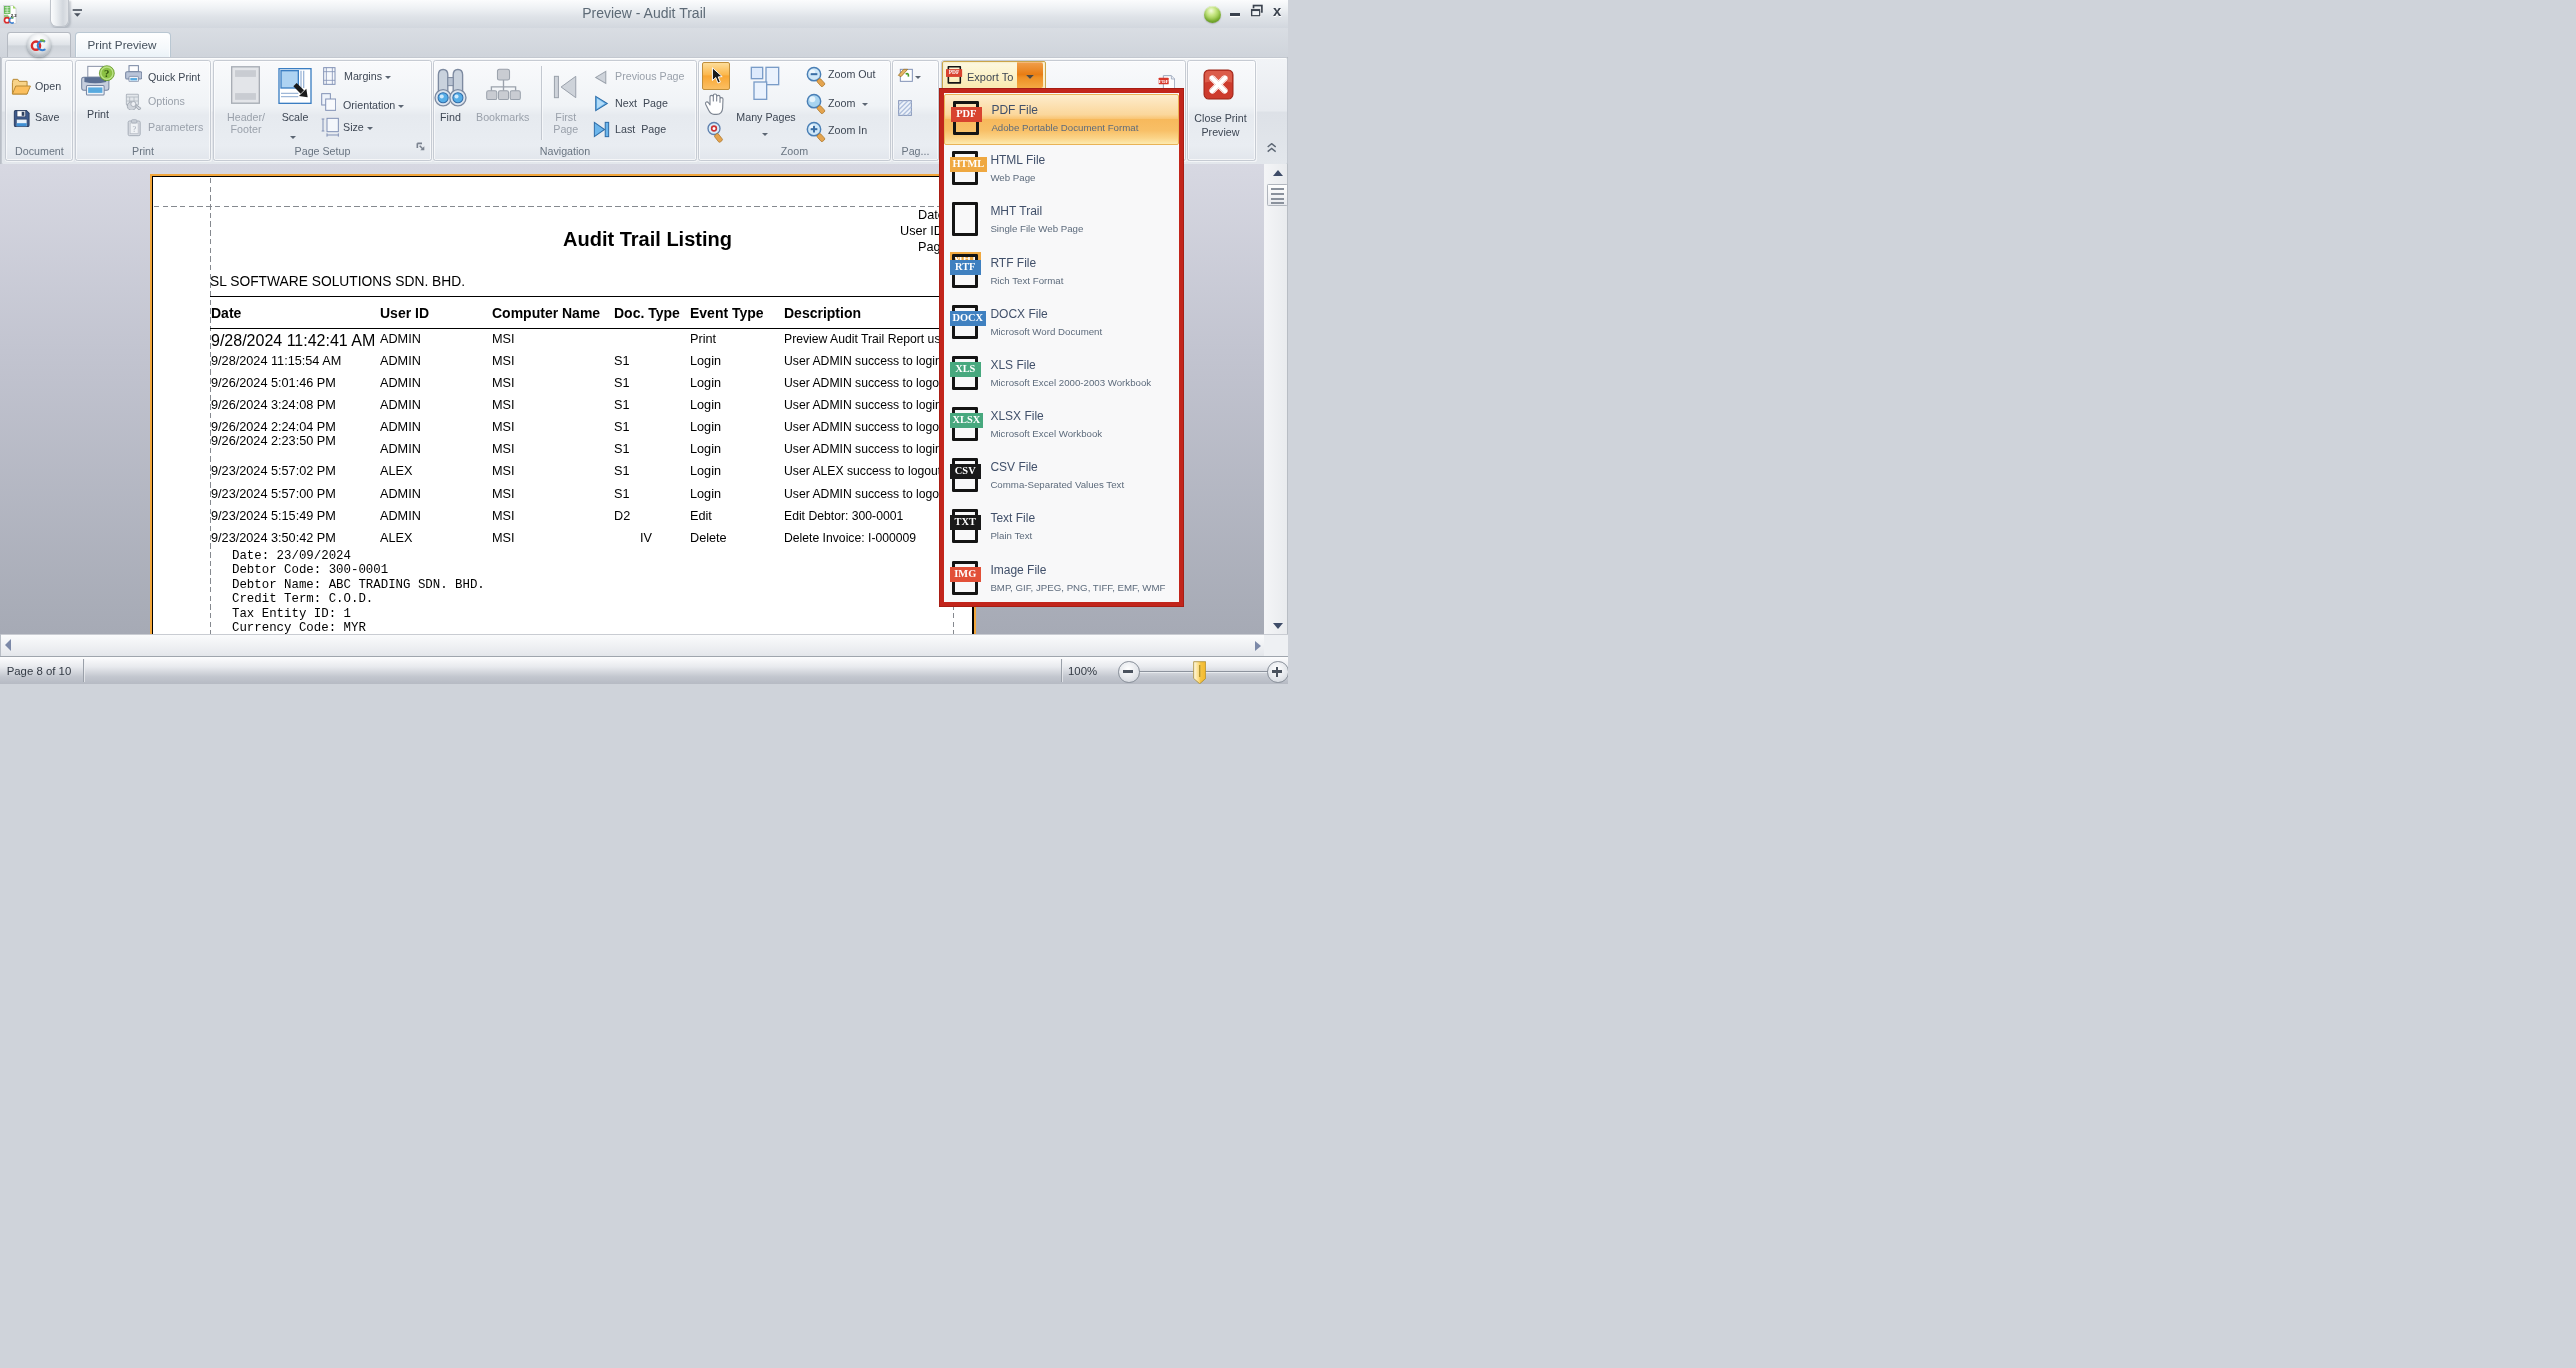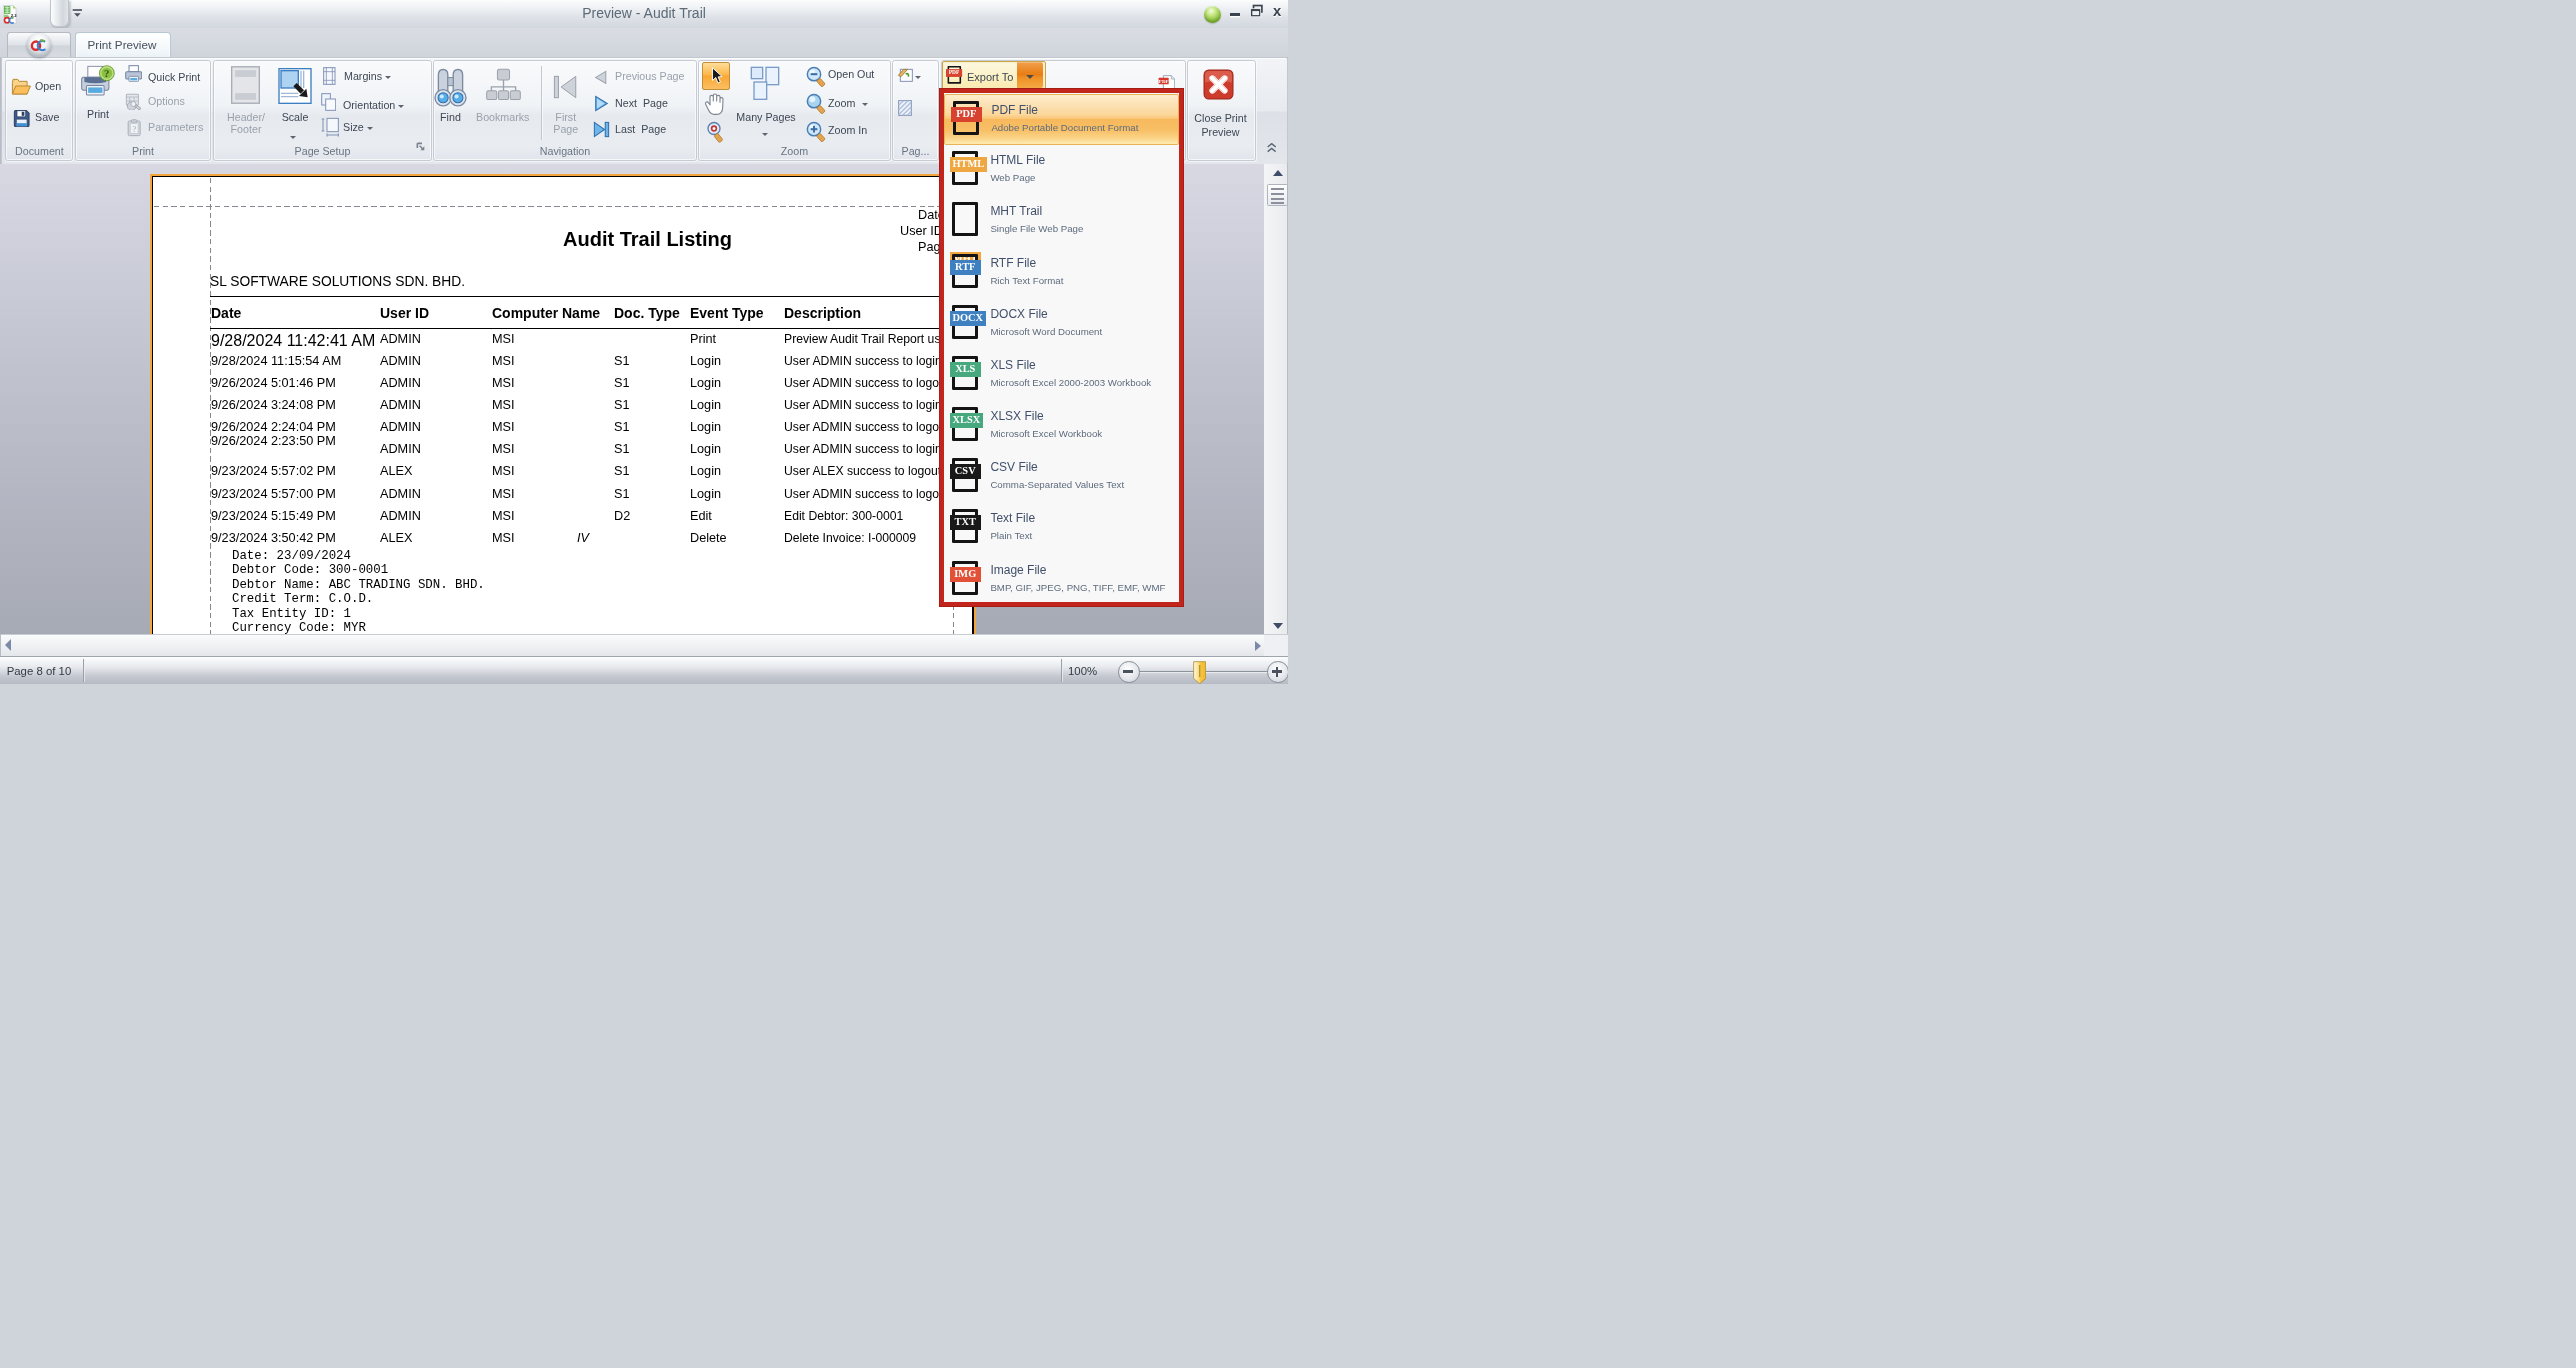--- a/index.html
+++ b/index.html
@@ -284,21 +284,21 @@
  <rect x="6" y="24" width="19" height="26" fill="#eaf2fd" stroke="#7a9cc8" stroke-width="2"></rect>
 </svg>
 <div class="btnlabel" style="left:733px;top:111px;width:66px;text-align:center;white-space:nowrap;">Many Pages</div>
 <div class="abs" style="left:762px;top:127px;"><span class="dd"></span></div>
 <svg class="abs" style="left:806px;top:66px;" width="20" height="21" viewBox="0 0 30 31">
  <circle cx="12" cy="12" r="10" fill="#cfe7f8" stroke="#4a7fb5" stroke-width="2.2"></circle>
  <circle cx="9.5" cy="9" r="4" fill="#eef7fd"></circle>
  <rect x="7" y="10.5" width="10" height="3" fill="#3a6ea5"></rect>
  <rect x="19" y="19" width="7" height="12" rx="2" transform="rotate(-42 22 25)" fill="#e4a44f" stroke="#a8742c" stroke-width="1"></rect>
 </svg>
-<div class="btnlabel" style="left:828px;top:68px;">Open Out</div>
+<div class="btnlabel" style="left:828px;top:68px;">Zoom Out</div>
 <svg class="abs" style="left:806px;top:93px;" width="20" height="21" viewBox="0 0 30 31">
  <circle cx="12" cy="12" r="10" fill="#a8d4f0" stroke="#4a7fb5" stroke-width="2.2"></circle>
  <circle cx="9.5" cy="9" r="4.5" fill="#e4f3fc"></circle>
  <rect x="19" y="19" width="7" height="12" rx="2" transform="rotate(-42 22 25)" fill="#e4a44f" stroke="#a8742c" stroke-width="1"></rect>
 </svg>
 <div class="btnlabel" style="left:828px;top:97px;">Zoom <span class="dd" style="margin-left:4px;"></span></div>
 <svg class="abs" style="left:806px;top:121px;" width="20" height="21" viewBox="0 0 30 31">
  <circle cx="12" cy="12" r="10" fill="#cfe7f8" stroke="#4a7fb5" stroke-width="2.2"></circle>
  <circle cx="9.5" cy="9" r="4" fill="#eef7fd"></circle>
  <rect x="7" y="10.5" width="10" height="3" fill="#3a6ea5"></rect>
@@ -468,21 +468,21 @@
       <div class="rpt" style="left:784px;top:323px;font-size:12.2px;">User ADMIN success to logout fro</div>
       <div class="rpt" style="left:211px;top:345px;font-size:12.7px;">9/23/2024 5:15:49 PM</div>
       <div class="rpt" style="left:380px;top:345px;font-size:12.7px;">ADMIN</div>
       <div class="rpt" style="left:492px;top:345px;font-size:12.7px;">MSI</div>
       <div class="rpt" style="left:614px;top:345px;font-size:12.7px;">D2</div>
       <div class="rpt" style="left:690px;top:345px;font-size:12.7px;">Edit</div>
       <div class="rpt" style="left:784px;top:345px;font-size:12.2px;">Edit Debtor: 300-0001</div>
       <div class="rpt" style="left:211px;top:367px;font-size:12.7px;">9/23/2024 3:50:42 PM</div>
       <div class="rpt" style="left:380px;top:367px;font-size:12.7px;">ALEX</div>
       <div class="rpt" style="left:492px;top:367px;font-size:12.7px;">MSI</div>
-      <div class="rpt" style="left:577px;top:367px;font-size:12.7px;font-style:italic;">IV</div>
+      <div class="rpt" style="left:640px;top:367px;font-size:12.7px;">IV</div>
       <div class="rpt" style="left:690px;top:367px;font-size:12.7px;">Delete</div>
       <div class="rpt" style="left:784px;top:367px;font-size:12.2px;">Delete Invoice: I-000009</div>
     </div>
   <div id="mono" style="position:absolute;left:232px;top:385px;font-family:'Liberation Mono',monospace;font-size:12.4px;line-height:14.4px;color:#000;white-space:pre;">Date: 23/09/2024
 Debtor Code: 300-0001
 Debtor Name: ABC TRADING SDN. BHD.
 Credit Term: C.O.D.
 Tax Entity ID: 1
 Currency Code: MYR</div>
 </div>

